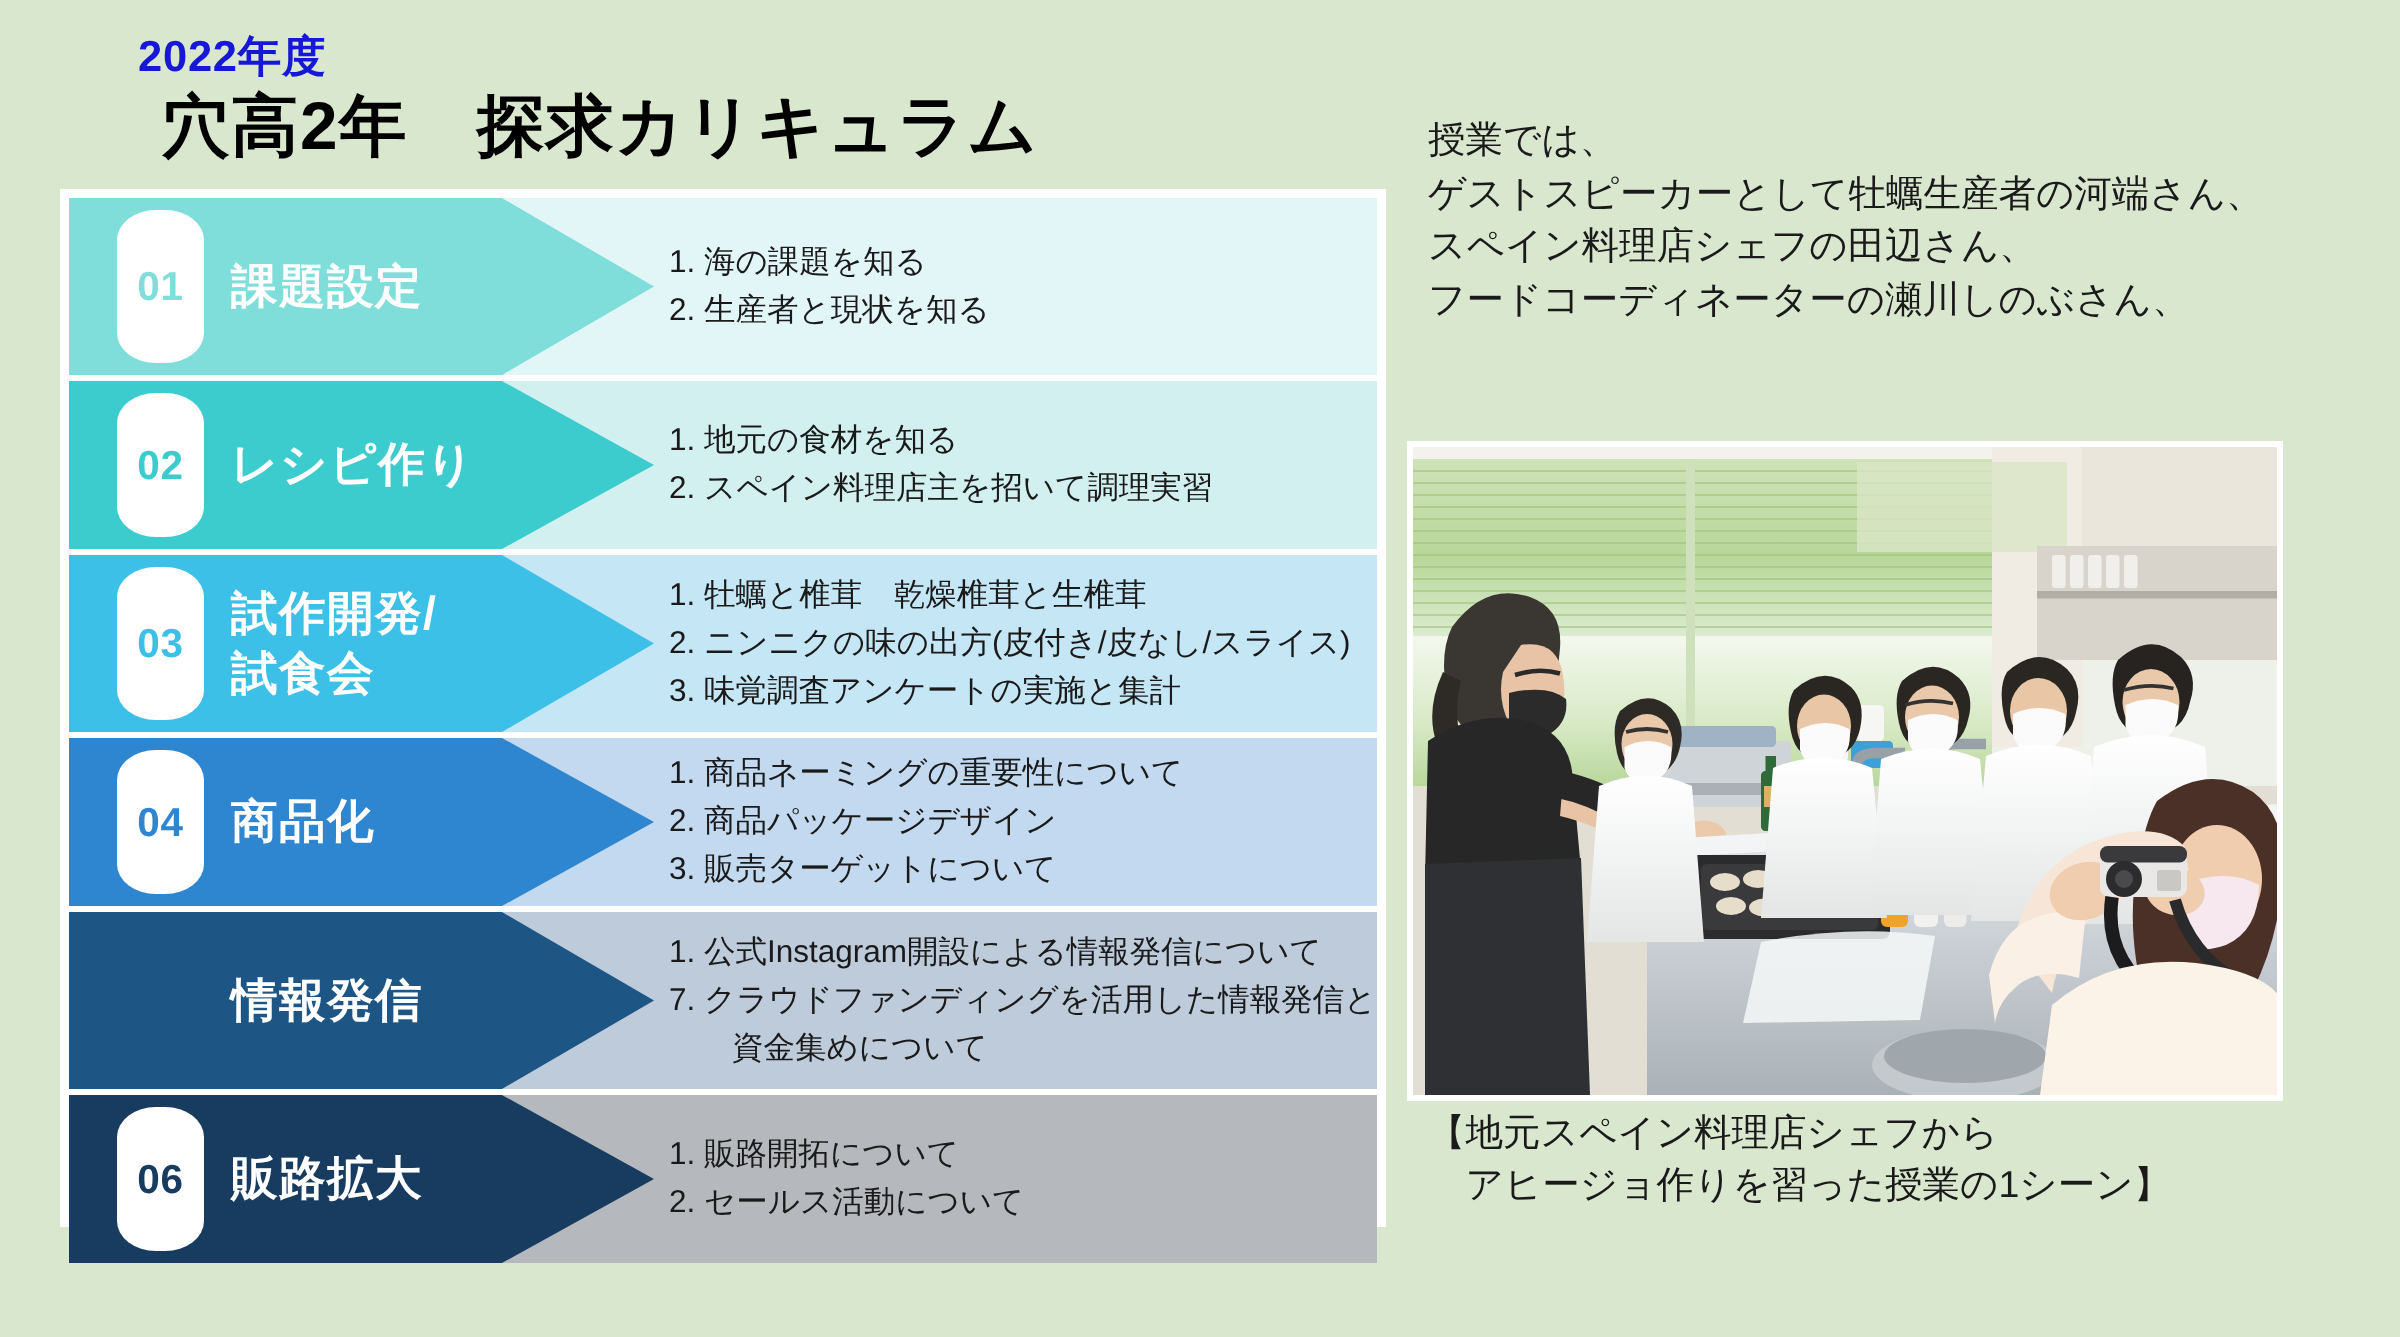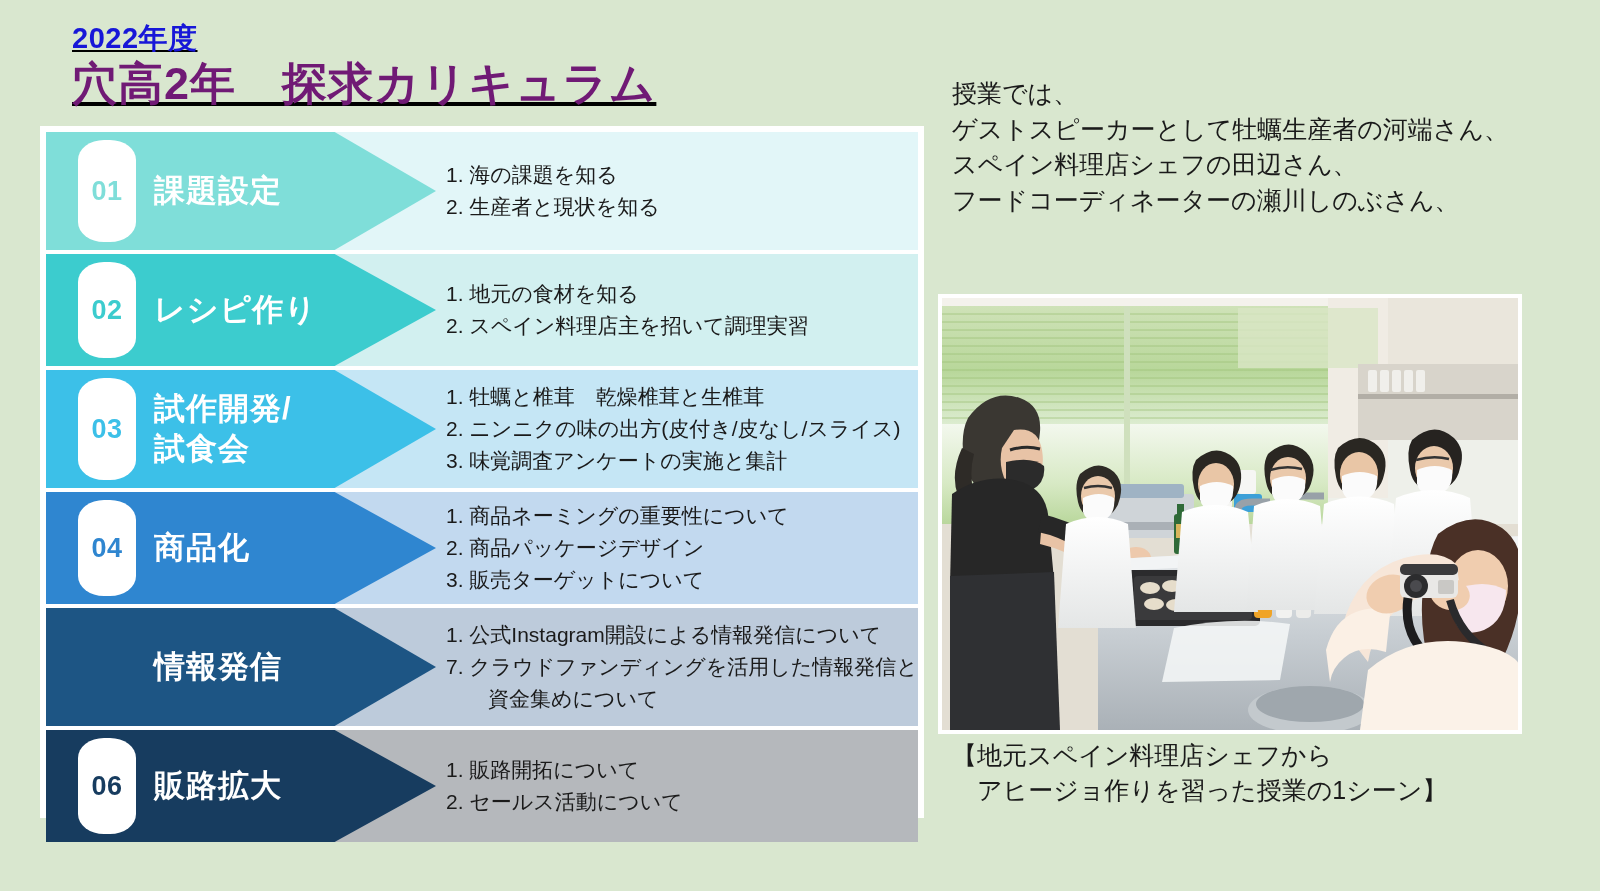--- a/index.html
+++ b/index.html
@@ -12,41 +12,41 @@
     height: 891px;
     overflow: hidden;
     background: #d9e7cf;
     font-family: "Liberation Sans", "DejaVu Sans", sans-serif;
     position: relative;
   }
 
   
   #title-block {
     position: absolute;
-    left: 72px;
+    left: 92px;
     top: 22px;
     width: 820px;
-    text-decoration: underline;
   }
   #title-year {
     color: #1717d8;
     font-size: 29px;
     font-weight: bold;
     line-height: 1.15;
     letter-spacing: 0.5px;
     white-space: nowrap;
   }
   #title-main {
-    color: #701a75;
+    color: #000000;
     font-size: 45px;
     font-weight: bold;
     line-height: 1.2;
     letter-spacing: 1px;
     white-space: pre;
     margin-top: 2px;
+    margin-left: 16px;
   }
 
   
   #curriculum-card {
     position: absolute;
     left: 40px;
     top: 126px;
     width: 884px;
     height: 692px;
     background: #ffffff;

